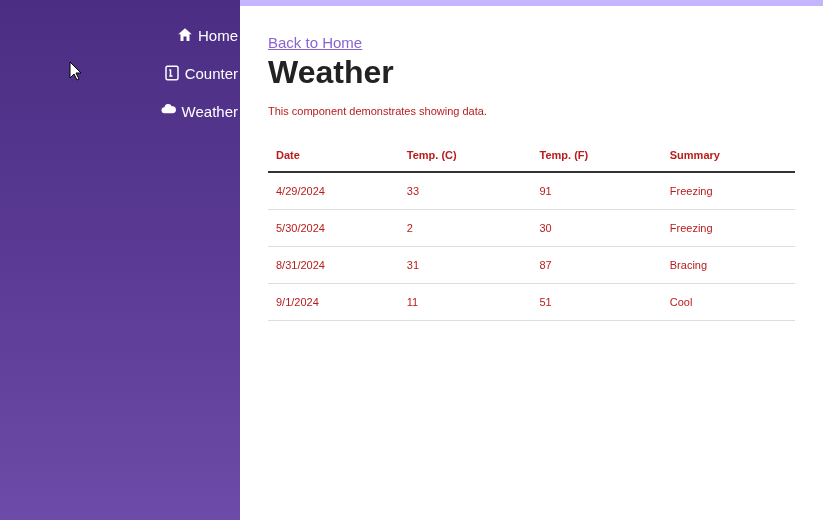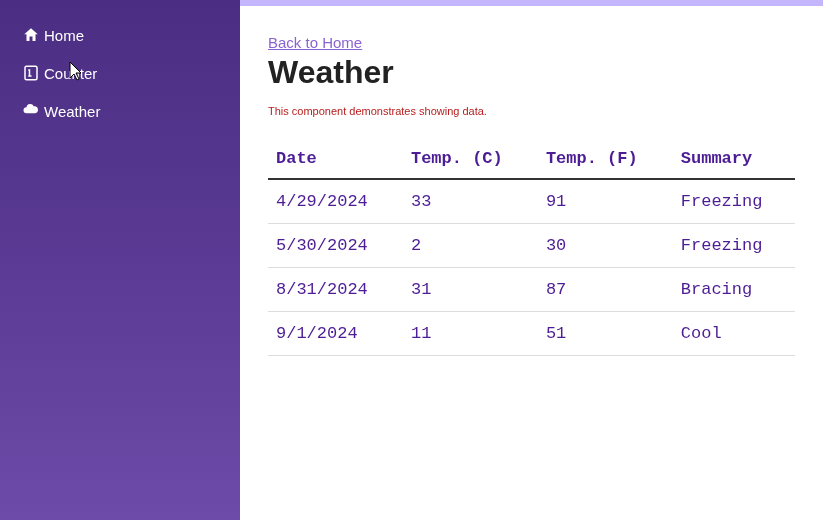--- a/index.html
+++ b/index.html
@@ -13,25 +13,26 @@
     }
     .sidebar {
       width: 240px;
       background: linear-gradient(180deg, #4b2e83 0%, #5a3a94 50%, #6d4ba8 100%);
       flex-shrink: 0;
       padding-top: 16px;
     }
     .sidebar-item {
       display: flex;
       align-items: center;
-      padding: 10px 22px;
+      padding: 10px 2px;
       color: #fff;
       font-size: 15px;
       cursor: pointer;
       gap: 4px;
+      justify-content: flex-end;
     }
     .icon svg {
       width: 18px;
       height: 18px;
       display: block;
     }
     .main {
       flex: 1;
       padding: 28px 28px 0 28px;
       border-top: 6px solid #c4b5fd;
@@ -52,23 +53,22 @@
       margin-bottom: 14px;
     }
     .desc {
       font-size: 11px;
       color: #b91c1c;
       margin-bottom: 22px;
     }
     table {
       width: 100%;
       border-collapse: collapse;
-      font-size: 17px;
-      color: #4c1d95;
-      font-family: Liberation Mono, monospace;
+      font-size: 11px;
+      color: #b91c1c;
     }
     thead th {
       text-align: left;
       font-weight: 600;
       padding: 10px 8px;
       border-bottom: 2px solid #333;
     }
     tbody td {
       padding: 12px 8px;
       border-bottom: 1px solid #ddd;

